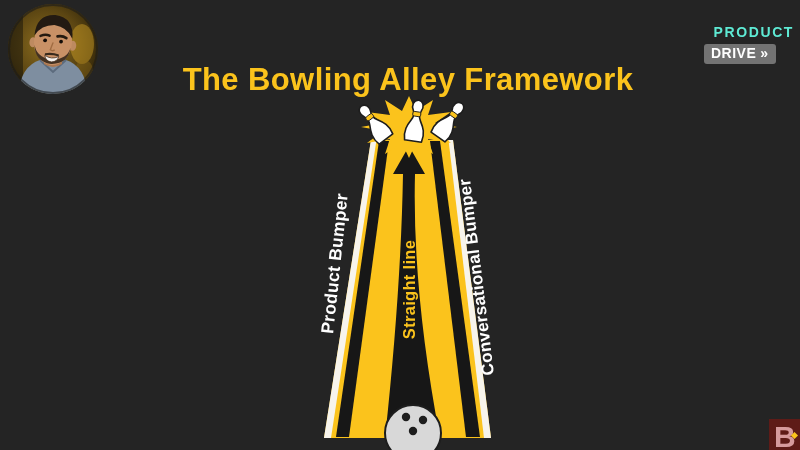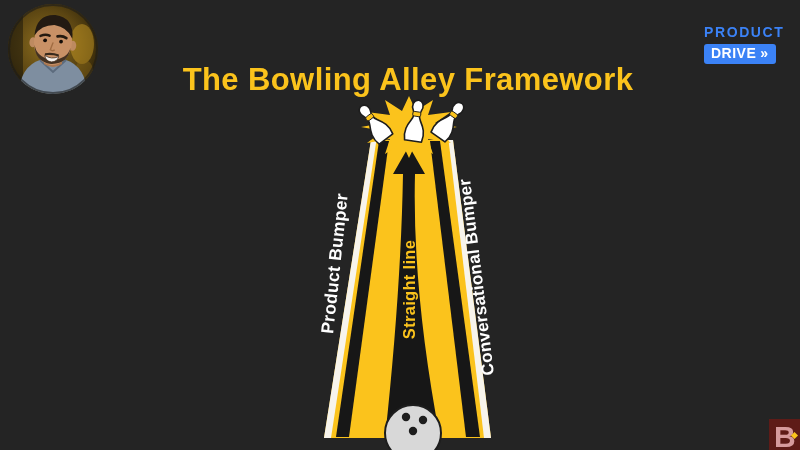--- a/index.html
+++ b/index.html
@@ -12,24 +12,24 @@
   .title{
     position:absolute;top:41px;left:0;right:0;text-align:center;
     font-size:31px;font-weight:bold;letter-spacing:.4px;color:#FBC31C;margin-left:16px;
   }
   .avatar{
     position:absolute;left:8px;top:4px;width:90px;height:90px;
     border-radius:50%;overflow:hidden;
   }
   .brand{position:absolute;left:704px;top:24px;width:90px;}
   .brand-top{
-    color:#3b82f6;font-size:14px;font-weight:bold;letter-spacing:1.6px;
+    color:#5eead4;font-size:14px;font-weight:bold;letter-spacing:1.6px;text-align:right;
   }
   .brand-badge{
-    display:inline-block;margin-top:4px;background:#3b82f6;color:#fff;
+    display:inline-block;margin-top:4px;background:#737373;color:#fff;
     font-size:14px;font-weight:bold;letter-spacing:.5px;
     padding:1px 7px 3px 7px;border-radius:3px;
   }
   .brand-badge .arrows{margin-left:4px;}
   .alley-svg{position:absolute;left:0;top:0;}
   .rot-label{
     position:absolute;text-align:center;font-weight:bold;color:#fff;
     letter-spacing:.3px;white-space:nowrap;
   }
   .label-left{left:225px;top:253px;width:220px;font-size:17.5px;transform:rotate(-84deg);}

